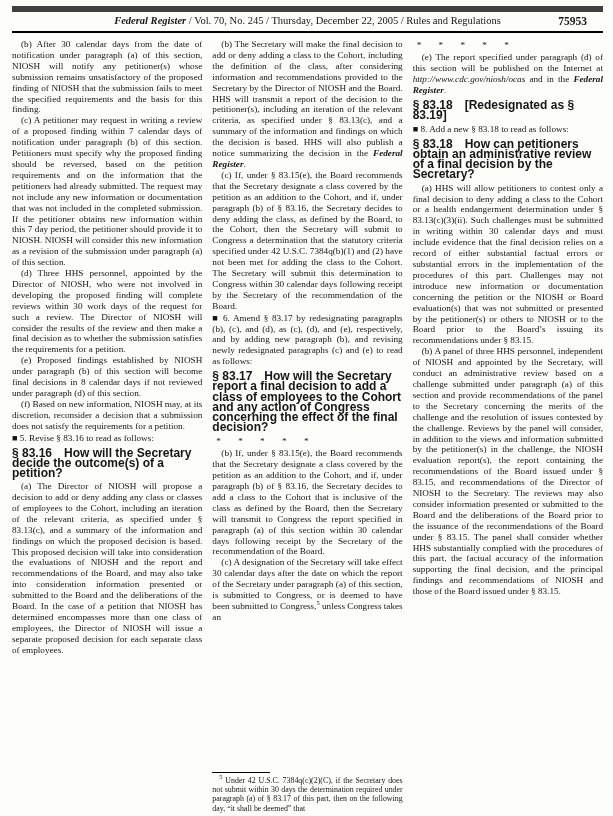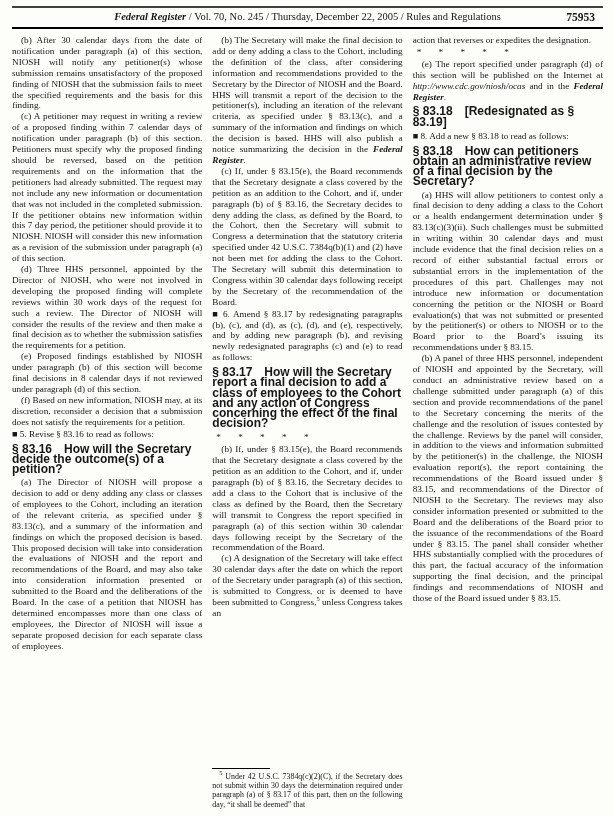--- a/index.html
+++ b/index.html
@@ -1,20 +1,20 @@
 <!DOCTYPE html>
 <html lang="en"><head>
 <meta charset="utf-8">
 <style>
   * { margin:0; padding:0; box-sizing:border-box; }
   html,body { background:#e9e9e6; }
   body { width:613px; height:816px; font-family:"Liberation Serif", serif; color:#161616; }
   .page { width:613px; height:816px; background:#fdfdfa; padding:6px 10px 8px 12px; overflow:hidden; }
-  .header { position:relative; border-top:2px solid #404040; border-bottom:2px solid #000; padding:3px 0 4px; text-align:center; font-size:10.5px; line-height:12px; }
-  .header-page { position:absolute; right:8px; top:3px; font-weight:bold; font-size:11.5px; }
+  .header { position:relative; border-top:6px solid #404040; border-bottom:2px solid #000; padding:3px 0 4px; text-align:center; font-size:10.5px; line-height:12px; }
+  .header-page { position:absolute; right:16px; top:3px; font-weight:bold; font-size:11.5px; }
   .bi { font-weight:bold; font-style:italic; }
   .i { font-style:italic; }
   .columns { display:flex; gap:10px; margin-top:6px; height:774px; }
   .col { flex:1 1 0; display:flex; flex-direction:column; font-size:9.2px; line-height:10.9px; text-align:justify; overflow:hidden; }
   p.para { text-indent:9px; }
   p.flush { text-indent:0; }
   p.amend { text-indent:0; margin-top:1px; }
   h3.sec-heading { font-family:"Liberation Sans", sans-serif; font-size:12px; line-height:10.2px; font-weight:bold; text-align:left; margin:4px 0 3px; }
   p.stars { text-align:left; word-spacing:15px; margin:1px 0 1px 4px; }
   sup { font-size:6.4px; line-height:0; vertical-align:super; }
@@ -50,21 +50,20 @@
         <h3 class="sec-heading"><span>§ 83.17 How will the Secretary report a final decision to add a class of employees to the Cohort and any action of Congress concerning the effect of the final decision?</span></h3>
         <p class="stars"><span>* * * * *</span></p>
         <p class="para"><span>(b) If, under § 83.15(e), the Board recommends that the Secretary designate a class covered by the petition as an addition to the Cohort, and if, under paragraph (b) of § 83.16, the Secretary decides to add a class to the Cohort that is inclusive of the class as defined by the Board, then the Secretary will transmit to Congress the report specified in paragraph (a) of this section within 30 calendar days following receipt by the Secretary of the recommendation of the Board.</span></p>
         <p class="para"><span>(c) A designation of the Secretary will take effect 30 calendar days after the date on which the report of the Secretary under paragraph (a) of this section, is submitted to Congress, or is deemed to have been submitted to Congress,</span><sup>5</sup><span> unless Congress takes an</span></p>
         <div class="footnote">
           <div class="fn-rule"></div>
           <p class="fn-text"><sup>5</sup><span> Under 42 U.S.C. 7384q(c)(2)(C), if the Secretary does not submit within 30 days the determination required under paragraph (a) of § 83.17 of this part, then on the following day, “it shall be deemed” that</span></p>
         </div>
       </div>
       <div class="col">
-        <p class="flush"><span>action that reverses or expedites the designation.</span></p>
         <p class="stars"><span>* * * * *</span></p>
         <p class="para"><span>(e) The report specified under paragraph (d) of this section will be published on the Internet at </span><span class="i">http://www.cdc.gov/niosh/ocas</span><span> and in the </span><span class="bi">Federal Register</span><span>.</span></p>
         <h3 class="sec-heading"><span>§ 83.18 [Redesignated as § 83.19]</span></h3>
         <p class="amend"><span>■ 8. Add a new § 83.18 to read as follows:</span></p>
         <h3 class="sec-heading"><span>§ 83.18 How can petitioners obtain an administrative review of a final decision by the Secretary?</span></h3>
         <p class="para"><span>(a) HHS will allow petitioners to contest only a final decision to deny adding a class to the Cohort or a health endangerment determination under § 83.13(c)(3)(ii). Such challenges must be submitted in writing within 30 calendar days and must include evidence that the final decision relies on a record of either substantial factual errors or substantial errors in the implementation of the procedures of this part. Challenges may not introduce new information or documentation concerning the petition or the NIOSH or Board evaluation(s) that was not submitted or presented by the petitioner(s) or others to NIOSH or to the Board prior to the Board’s issuing its recommendations under § 83.15.</span></p>
         <p class="para"><span>(b) A panel of three HHS personnel, independent of NIOSH and appointed by the Secretary, will conduct an administrative review based on a challenge submitted under paragraph (a) of this section and provide recommendations of the panel to the Secretary concerning the merits of the challenge and the resolution of issues contested by the challenge. Reviews by the panel will consider, in addition to the views and information submitted by the petitioner(s) in the challenge, the NIOSH evaluation report(s), the report containing the recommendations of the Board issued under § 83.15, and recommendations of the Director of NIOSH to the Secretary. The reviews may also consider information presented or submitted to the Board and the deliberations of the Board prior to the issuance of the recommendations of the Board under § 83.15. The panel shall consider whether HHS substantially complied with the procedures of this part, the factual accuracy of the information supporting the final decision, and the principal findings and recommendations of NIOSH and those of the Board issued under § 83.15.</span></p>
       </div>
     </div>
 </div>

